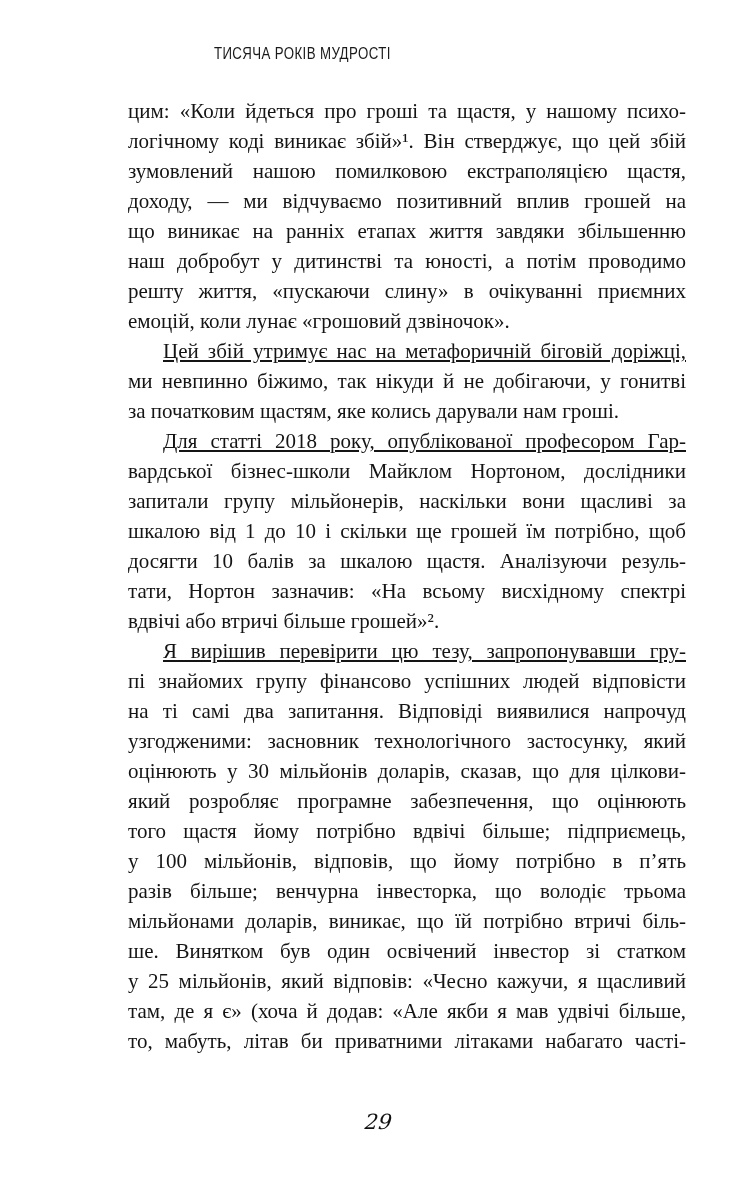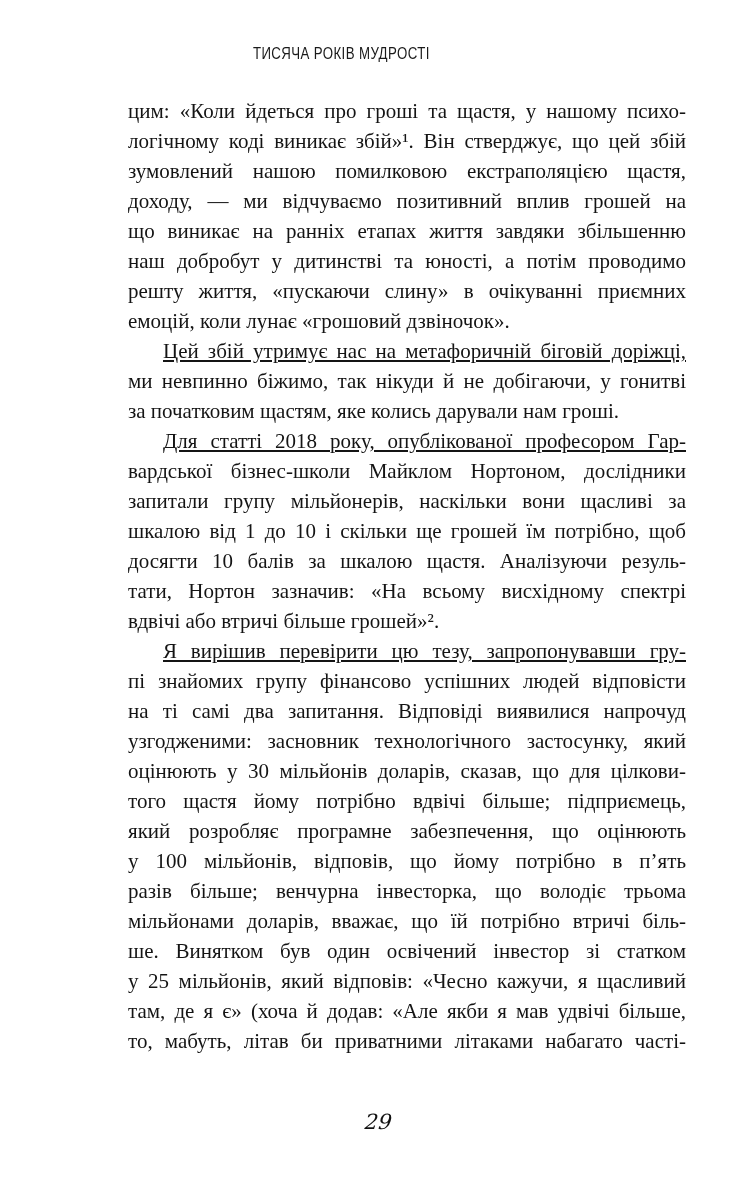--- a/index.html
+++ b/index.html
@@ -8,21 +8,20 @@
     background: #ffffff;
     color: #141414;
     position: relative;
     font-family: "Liberation Serif", serif;
     overflow: hidden;
   }
   .running-header {
     position: absolute;
     top: 44px; left: 0; width: 604px;
     text-align: center;
-    margin-left: 39px;
   }
   .running-header .hdr-inner {
     display: inline-block;
     font-family: "Liberation Sans", sans-serif;
     font-size: 17px;
     font-weight: 500;
     letter-spacing: 0.5px;
     color: #1a1a1a;
     transform: scaleX(0.78);
     transform-origin: center;
@@ -90,25 +89,25 @@
     <div class="ln">досягти 10 балів за шкалою щастя. Аналізуючи резуль-</div>
     <div class="ln">тати, Нортон зазначив: «На всьому висхідному спектрі</div>
     <div class="ln last">вдвічі або втричі більше грошей»².</div>
   </div>
   <div class="para">
     <div class="ln indent">Я вирішив перевірити цю тезу, запропонувавши гру-</div>
     <div class="ln">пі знайомих групу фінансово успішних людей відповісти</div>
     <div class="ln">на ті самі два запитання. Відповіді виявилися напрочуд</div>
     <div class="ln">узгодженими: засновник технологічного застосунку, який</div>
     <div class="ln">оцінюють у 30 мільйонів доларів, сказав, що для цілкови-</div>
+    <div class="ln">який розробляє програмне забезпечення, що оцінюють</div>
     <div class="ln">того щастя йому потрібно вдвічі більше; підприємець,</div>
-    <div class="ln">який розробляє програмне забезпечення, що оцінюють</div>
     <div class="ln">у 100 мільйонів, відповів, що йому потрібно в п’ять</div>
     <div class="ln">разів більше; венчурна інвесторка, що володіє трьома</div>
-    <div class="ln">мільйонами доларів, вважає, що їй потрібно втричі біль-</div>
+    <div class="ln">мільйонами доларів, виникає, що їй потрібно втричі біль-</div>
     <div class="ln">ше. Винятком був один освічений інвестор зі статком</div>
     <div class="ln">у 25 мільйонів, який відповів: «Чесно кажучи, я щасливий</div>
     <div class="ln">там, де я є» (хоча й додав: «Але якби я мав удвічі більше,</div>
     <div class="ln">то, мабуть, літав би приватними літаками набагато часті-</div>
   </div>
 </main>
 
 <footer class="page-number">
   <span class="num">29</span>
 </footer>

